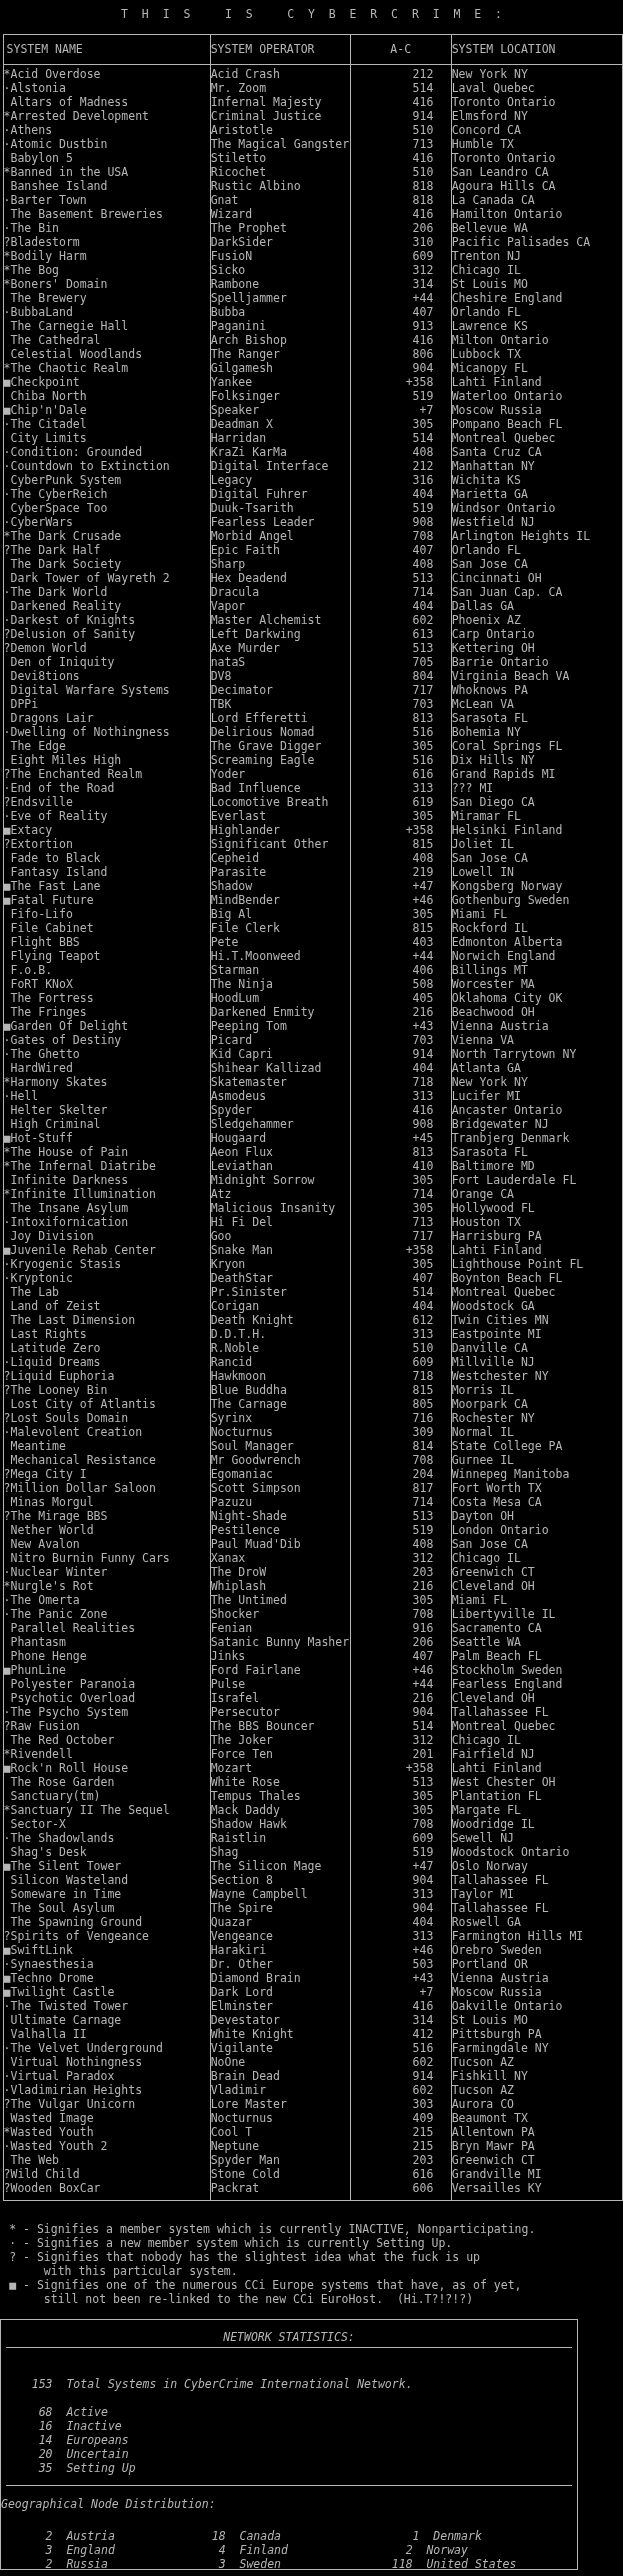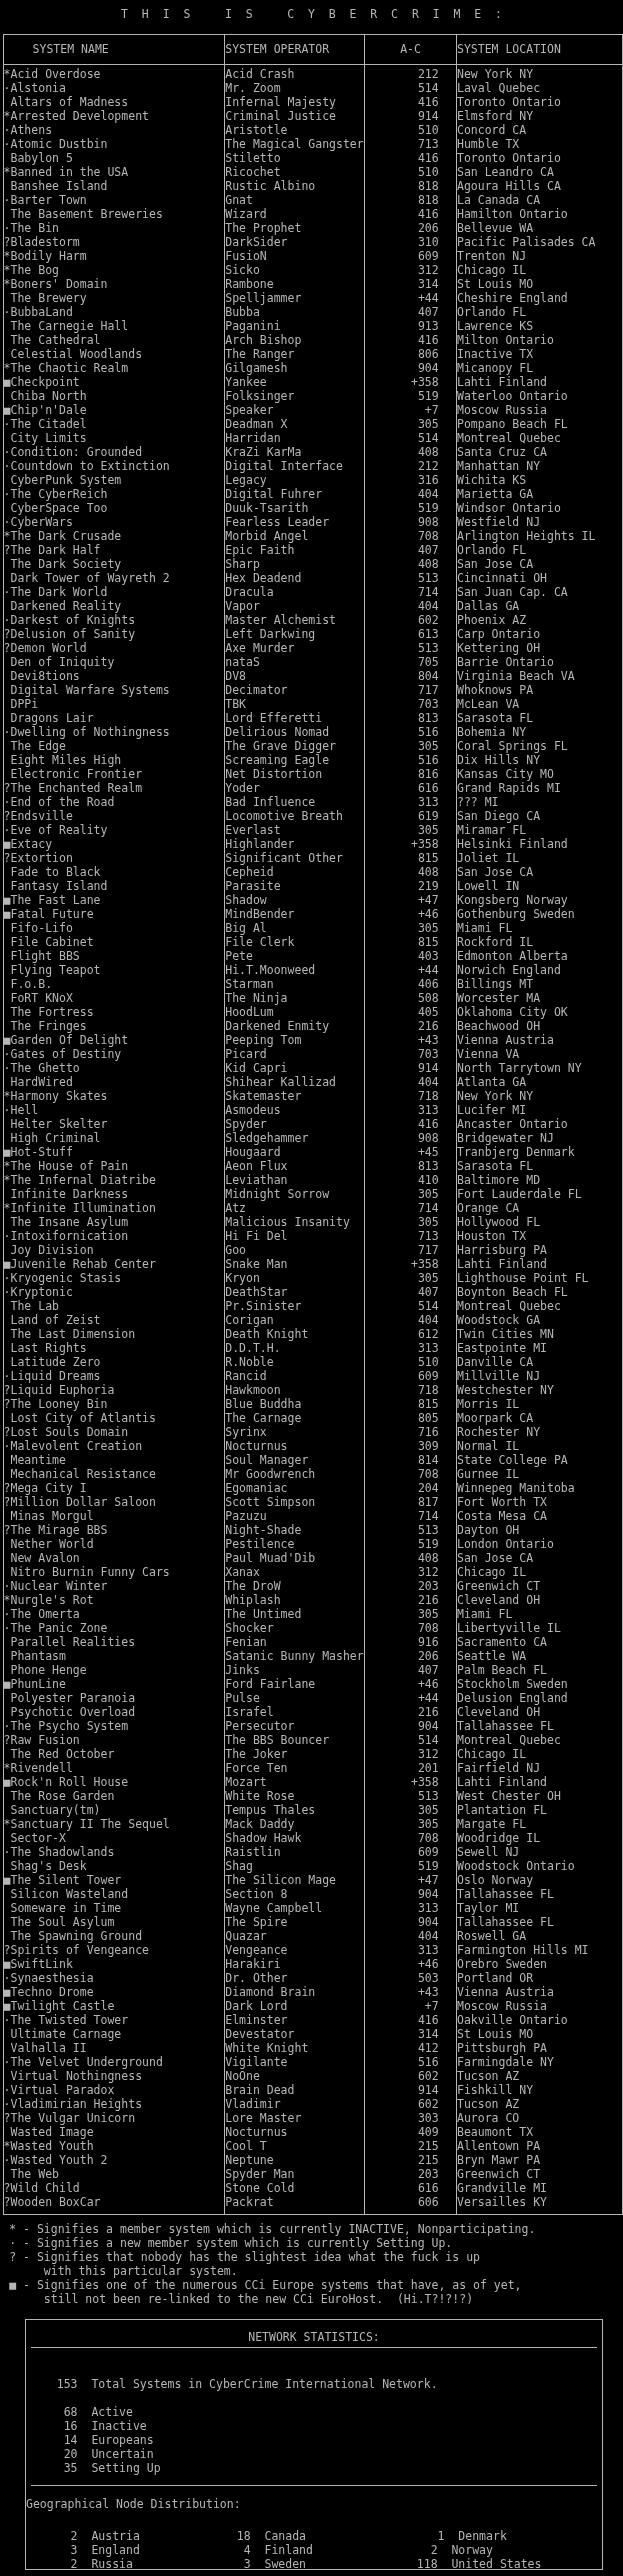--- a/index.html
+++ b/index.html
@@ -23,31 +23,32 @@
   .tbl th, .tbl td{
     border-left:0.9px solid var(--fg); border-right:0.9px solid var(--fg);
     padding:0; white-space:pre; overflow:hidden;
     font-weight:normal; text-align:left; vertical-align:middle;
   }
   .tbl thead th{ border-bottom:0.9px solid var(--fg); height:28.6px; }
   .tbl tbody td{ height:14px; }
   .tbl tbody tr:first-child td{ padding-top:2.6px; }
   .tbl tbody tr:last-child td{ padding-bottom:5.2px; }
   .c-name{ width:204px; padding-left:3.5px; }
-  th.c-name{ padding-left:29px; }
+  th.c-name{ padding-left:3px; }
   .c-op{ width:139px; padding-left:7px; }
   .c-ac{ width:84px; }
   th.c-ac{ text-align:center; }
   td.c-ac{ text-align:right; padding-right:17.3px; }
   .c-loc{ width:171px; padding-left:10.4px; }
   pre{ margin:4px; font:inherit; white-space:pre; }
   .legend{ position:absolute; top:2218px; left:5.2px; }
   .stats-box{
-    position:absolute; top:2319px; left:25px; width:576px; height:249px;
+    position:absolute; top:2319px; left:0; width:576px; height:249px;
     border:0.9px solid var(--fg);
+    font-style:italic;
   }
   .stats-title{ position:absolute; top:10.4px; left:0; width:100%; text-align:center; }
   .stats-rule1{ position:absolute; top:27px; left:5.2px; right:5.2px; border-top:0.9px solid var(--fg); }
   .stats-total{ position:absolute; top:53px; left:6px; }
   .stats-counts{ position:absolute; top:81px; left:6px; }
   .stats-rule2{ position:absolute; top:165px; left:5.2px; right:5.2px; border-top:0.9px solid var(--fg); }
   .geo-title{ position:absolute; top:177px; left:0; width:100%; }
   .geo-lines{ position:absolute; top:205px; left:6px; }
 </style>
 </head>
@@ -182,21 +183,21 @@
       <tr>
         <td class="c-name"> The Cathedral</td>
         <td class="c-op">Arch Bishop</td>
         <td class="c-ac">416</td>
         <td class="c-loc">Milton Ontario</td>
       </tr>
       <tr>
         <td class="c-name"> Celestial Woodlands</td>
         <td class="c-op">The Ranger</td>
         <td class="c-ac">806</td>
-        <td class="c-loc">Inactive TX</td>
+        <td class="c-loc">Lubbock TX</td>
       </tr>
       <tr>
         <td class="c-name">*The Chaotic Realm</td>
         <td class="c-op">Gilgamesh</td>
         <td class="c-ac">904</td>
         <td class="c-loc">Micanopy FL</td>
       </tr>
       <tr>
         <td class="c-name">■Checkpoint</td>
         <td class="c-op">Yankee</td>
@@ -359,26 +360,20 @@
         <td class="c-ac">305</td>
         <td class="c-loc">Coral Springs FL</td>
       </tr>
       <tr>
         <td class="c-name"> Eight Miles High</td>
         <td class="c-op">Screaming Eagle</td>
         <td class="c-ac">516</td>
         <td class="c-loc">Dix Hills NY</td>
       </tr>
       <tr>
-        <td class="c-name"> Electronic Frontier</td>
-        <td class="c-op">Net Distortion</td>
-        <td class="c-ac">816</td>
-        <td class="c-loc">Kansas City MO</td>
-      </tr>
-      <tr>
         <td class="c-name">?The Enchanted Realm</td>
         <td class="c-op">Yoder</td>
         <td class="c-ac">616</td>
         <td class="c-loc">Grand Rapids MI</td>
       </tr>
       <tr>
         <td class="c-name">·End of the Road</td>
         <td class="c-op">Bad Influence</td>
         <td class="c-ac">313</td>
         <td class="c-loc">??? MI</td>
@@ -758,21 +753,21 @@
       <tr>
         <td class="c-name">■PhunLine</td>
         <td class="c-op">Ford Fairlane</td>
         <td class="c-ac">+46</td>
         <td class="c-loc">Stockholm Sweden</td>
       </tr>
       <tr>
         <td class="c-name"> Polyester Paranoia</td>
         <td class="c-op">Pulse</td>
         <td class="c-ac">+44</td>
-        <td class="c-loc">Delusion England</td>
+        <td class="c-loc">Fearless England</td>
       </tr>
       <tr>
         <td class="c-name"> Psychotic Overload</td>
         <td class="c-op">Israfel</td>
         <td class="c-ac">216</td>
         <td class="c-loc">Cleveland OH</td>
       </tr>
       <tr>
         <td class="c-name">·The Psycho System</td>
         <td class="c-op">Persecutor</td>

